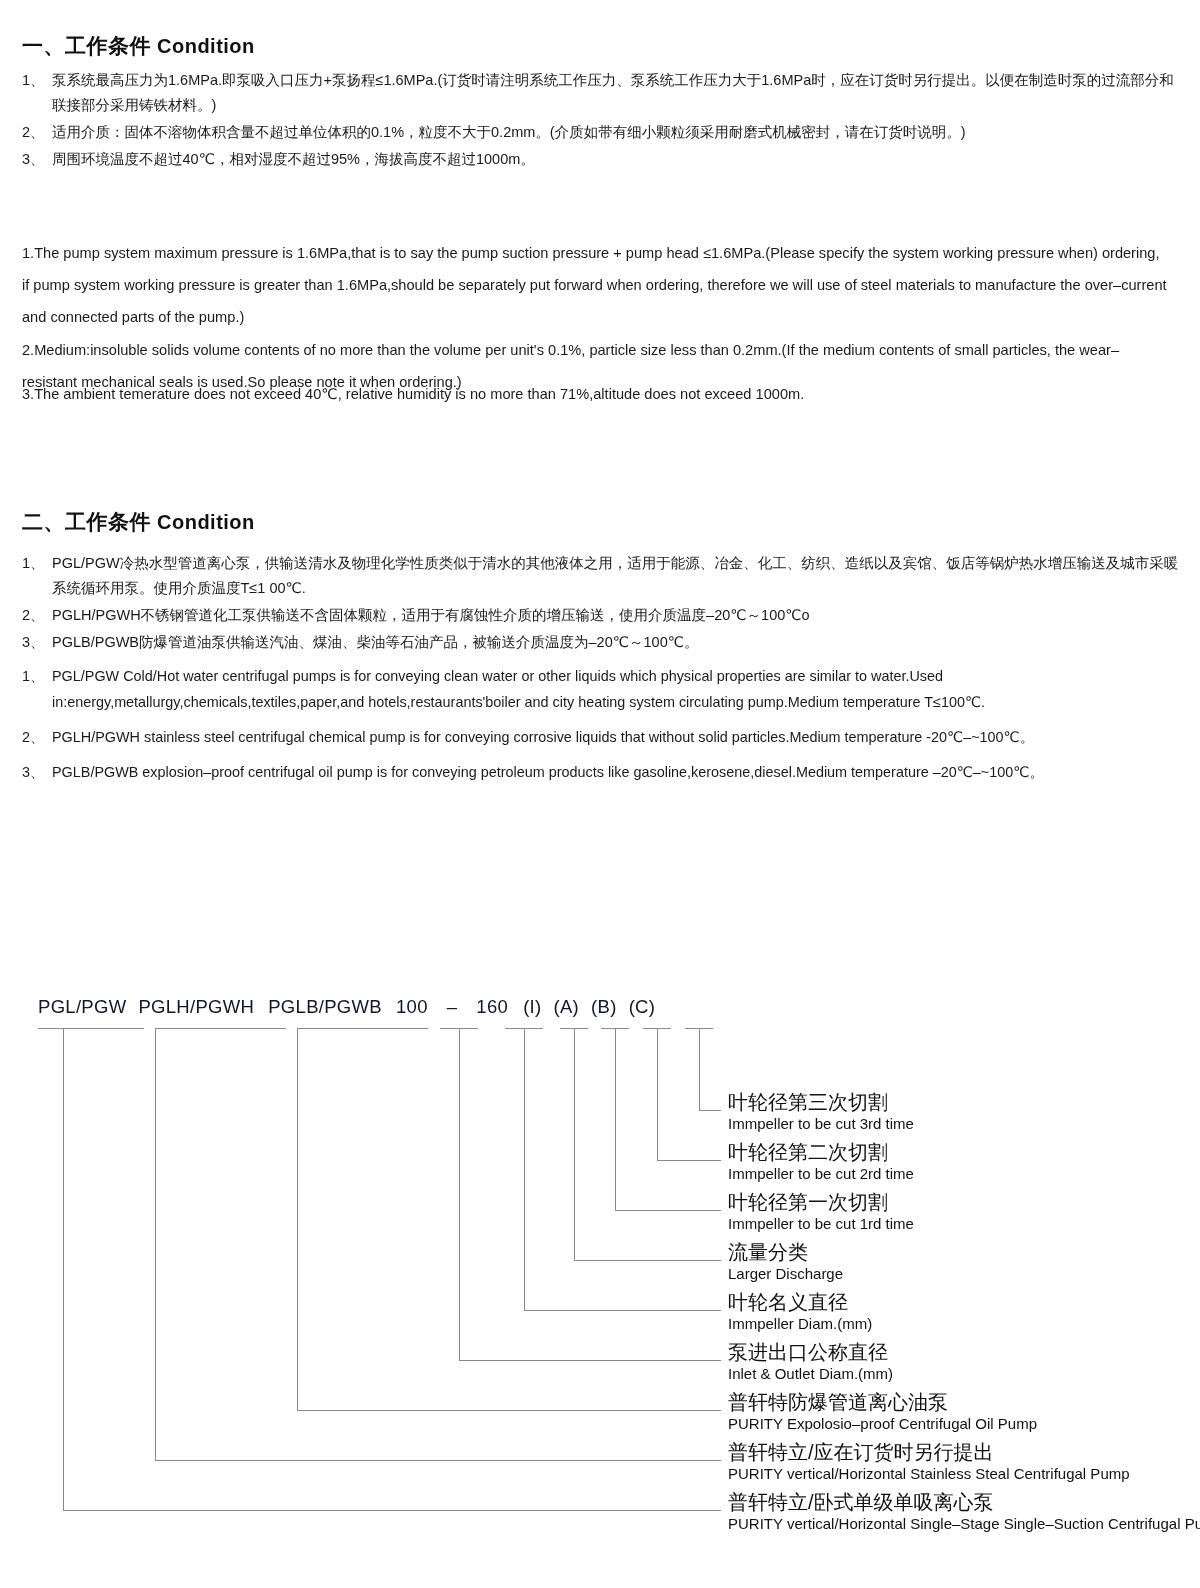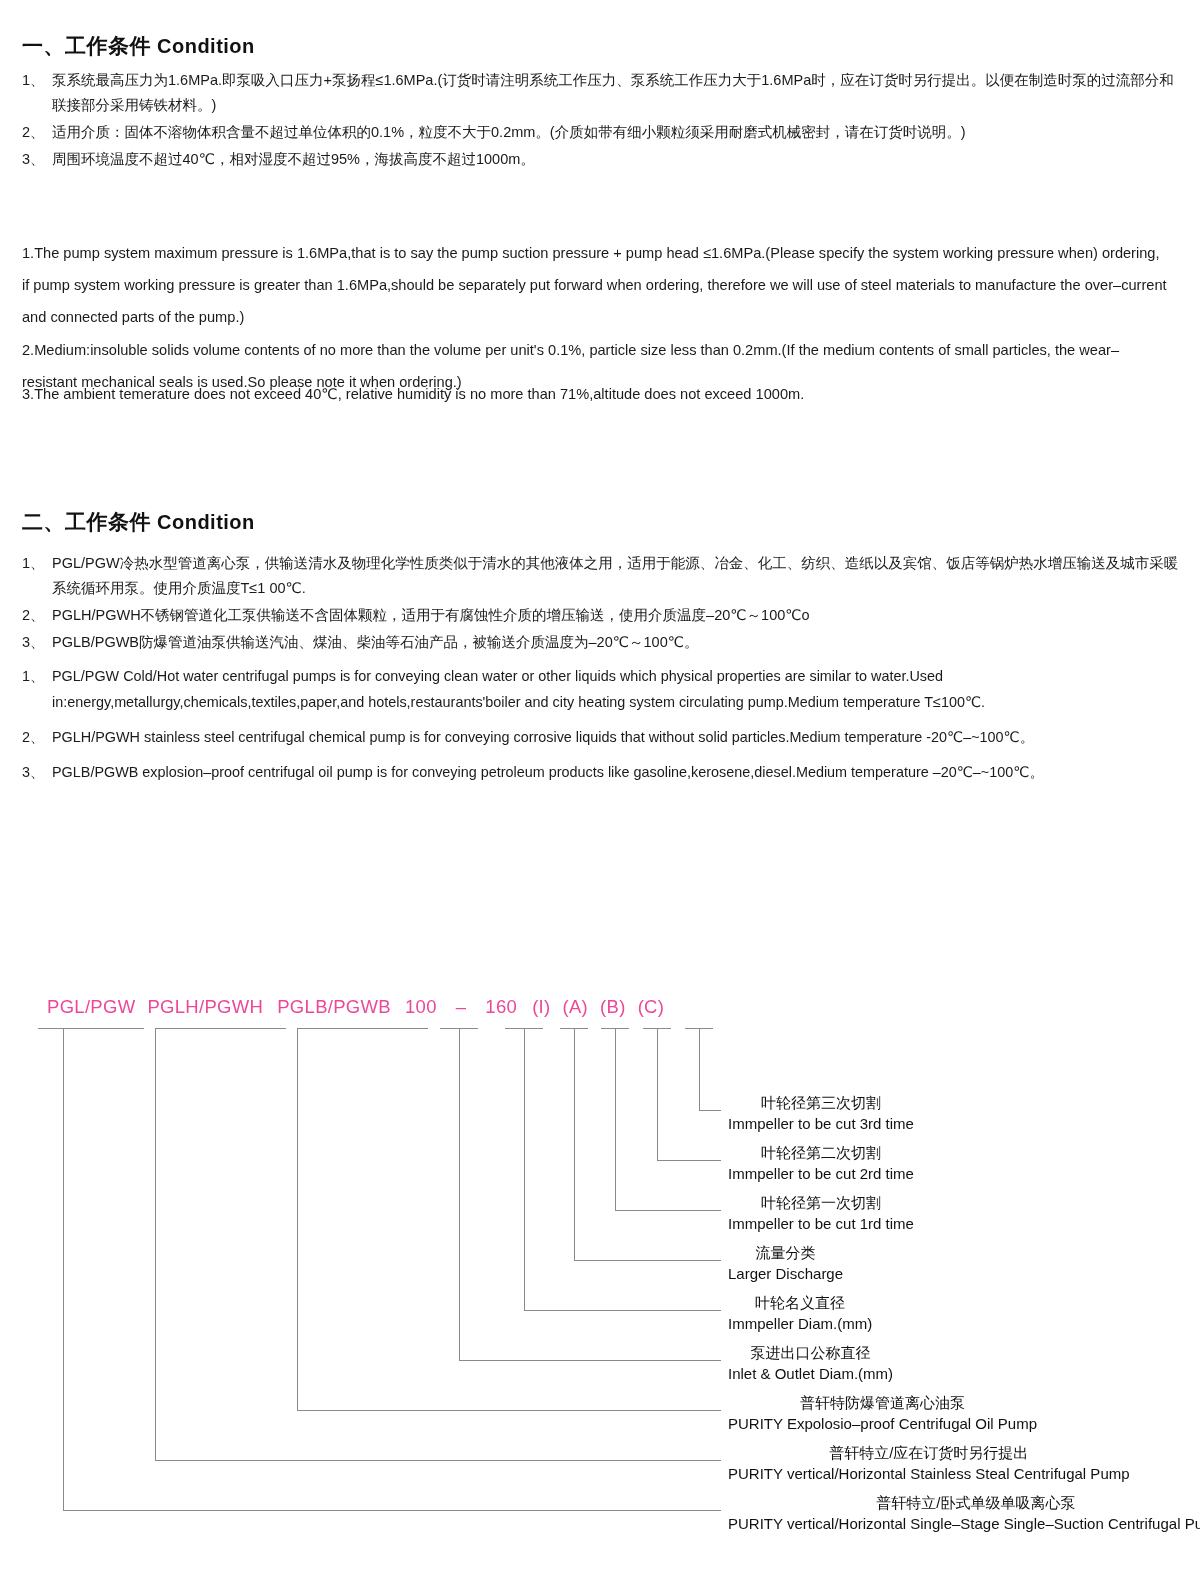--- a/index.html
+++ b/index.html
@@ -93,42 +93,40 @@
     width: 1200px;
     height: 620px;
   }
   .code-row {
     position: absolute;
     left: 38px;
     top: 0px;
     font-size: 18.5px;
     letter-spacing: 0.3px;
     white-space: nowrap;
-    color: #ec4899;
-    margin-left: 9px;
+    color: #0f172a;
   }
   .code-tok { display: inline-block; }
 
   .hline, .vline {
     position: absolute;
     background: #8a8a8a;
   }
   .hline { height: 1px; }
   .vline { width: 1px; }
 
   .lbl {
     position: absolute;
     white-space: nowrap;
   }
   .lbl .cn {
-    font-size: 15px;
+    font-size: 20px;
     line-height: 21px;
     color: #111;
     display: block;
-    text-align: center;
   }
   .lbl .en {
     font-size: 15px;
     line-height: 21px;
     color: #111;
     display: block;
   }
 </style>
 </head>
 <body>

